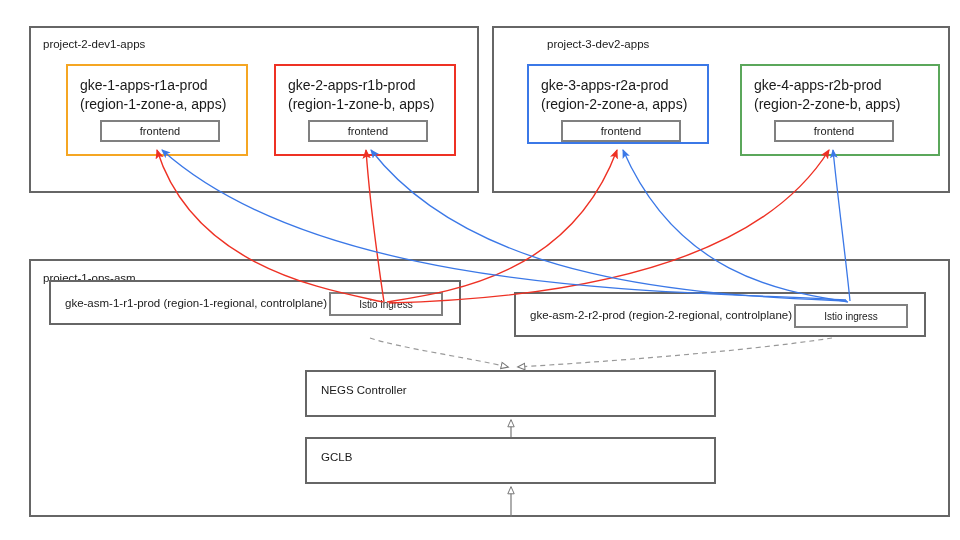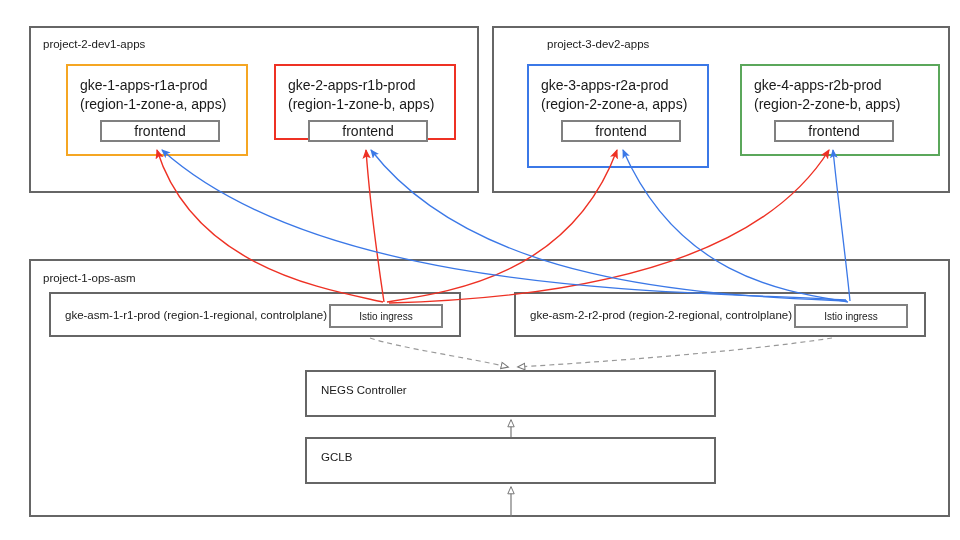--- a/index.html
+++ b/index.html
@@ -47,21 +47,21 @@
     white-space: nowrap;
   }
   .frontend-box {
     position: absolute;
     border: 2px solid #808080;
     background: #ffffff;
     box-sizing: border-box;
     display: flex;
     align-items: center;
     justify-content: center;
-    font-size: 14px;
+    font-size: 11px;
     color: #1a1a1a;
     text-align: center;
   }
   .asm-cluster {
     position: absolute;
     border: 2px solid #666666;
     background: #ffffff;
     box-sizing: border-box;
   }
   .asm-title {
@@ -117,53 +117,53 @@
   <div class="frame-label" style="left:43px; top:38px;">project-2-dev1-apps</div>
 
   <div class="cluster" style="left:66px; top:64px; width:182px; height:92px; border-color:#F5A623;">
     <div class="cluster-title">
       <span>gke-1-apps-r1a-prod</span><br>
       <span>(region-1-zone-a, apps)</span>
     </div>
     <div class="frontend-box" style="left:32px; top:54px; width:120px; height:22px;">frontend</div>
   </div>
 
-  <div class="cluster" style="left:274px; top:64px; width:182px; height:76px; border-color:#EE3124;">
+  <div class="cluster" style="left:274px; top:64px; width:182px; height:92px; border-color:#EE3124;">
     <div class="cluster-title">
       <span>gke-2-apps-r1b-prod</span><br>
       <span>(region-1-zone-b, apps)</span>
     </div>
     <div class="frontend-box" style="left:32px; top:54px; width:120px; height:22px;">frontend</div>
   </div>
 
   <div class="frame" style="left:492px; top:26px; width:458px; height:167px;">
   </div>
   <div class="frame-label" style="left:503px; top:38px;margin-left:44px;">project-3-dev2-apps</div>
 
-  <div class="cluster" style="left:527px; top:64px; width:182px; height:104px; border-color:#3B78E7;padding-left:40px;">
+  <div class="cluster" style="left:527px; top:64px; width:182px; height:80px; border-color:#3B78E7;padding-left:40px;">
     <div class="cluster-title">
       <span>gke-3-apps-r2a-prod</span><br>
       <span>(region-2-zone-a, apps)</span>
     </div>
     <div class="frontend-box" style="left:32px; top:54px; width:120px; height:22px;">frontend</div>
   </div>
 
   <div class="cluster" style="left:740px; top:64px; width:200px; height:92px; border-color:#5BA75B;">
     <div class="cluster-title">
       <span>gke-4-apps-r2b-prod</span><br>
       <span>(region-2-zone-b, apps)</span>
     </div>
     <div class="frontend-box" style="left:32px; top:54px; width:120px; height:22px;">frontend</div>
   </div>
 
   <div class="frame" style="left:29px; top:259px; width:921px; height:258px;">
   </div>
   <div class="frame-label" style="left:43px; top:272px;">project-1-ops-asm</div>
 
-  <div class="asm-cluster" style="left:49px; top:292px; width:412px; height:45px;">
+  <div class="asm-cluster" style="left:49px; top:280px; width:412px; height:45px;">
     <div class="asm-title">gke-asm-1-r1-prod (region-1-regional, controlplane)</div>
     <div class="ingress-box" style="left:278px; top:10px; width:114px; height:24px;">Istio ingress</div>
   </div>
 
   <div class="asm-cluster" style="left:514px; top:292px; width:412px; height:45px;">
     <div class="asm-title">gke-asm-2-r2-prod (region-2-regional, controlplane)</div>
     <div class="ingress-box" style="left:278px; top:10px; width:114px; height:24px;">Istio ingress</div>
   </div>
 
   <div class="plain-box" style="left:305px; top:437px; width:411px; height:47px;">

